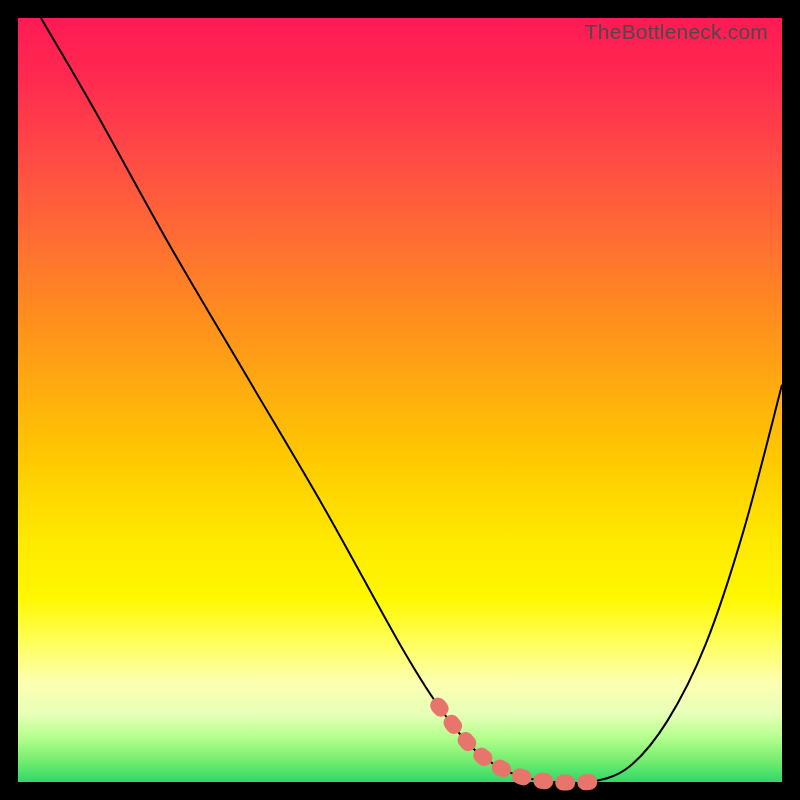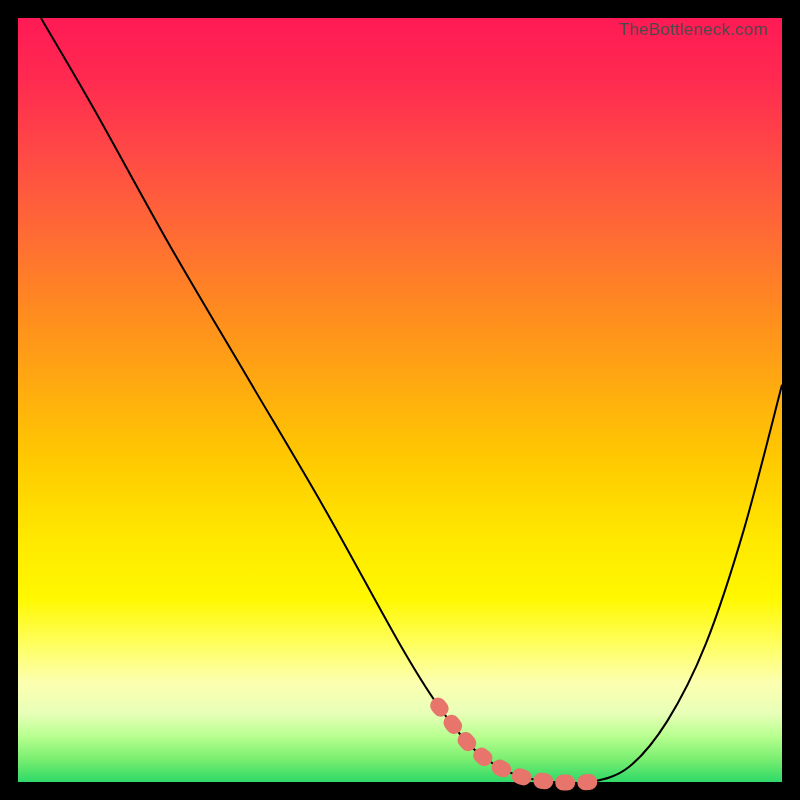--- a/index.html
+++ b/index.html
@@ -32,21 +32,21 @@
       #b8ff90 94%,
       #7aee70 97%,
       #2ed968 100%
     );
   }
   .watermark {
     position: absolute;
     top: 2px;
     right: 14px;
     color: #4a4a4a;
-    font-size: 17px;
+    font-size: 21px;
     font-weight: 500;
     z-index: 10;
     letter-spacing: 0.2px;
   }
   svg.curve {
     position: absolute;
     left: 0; top: 0;
     width: 764px;
     height: 764px;
     overflow: visible;

